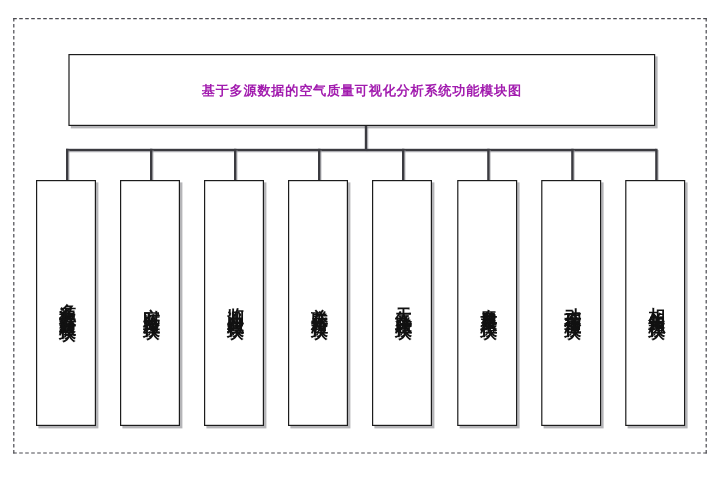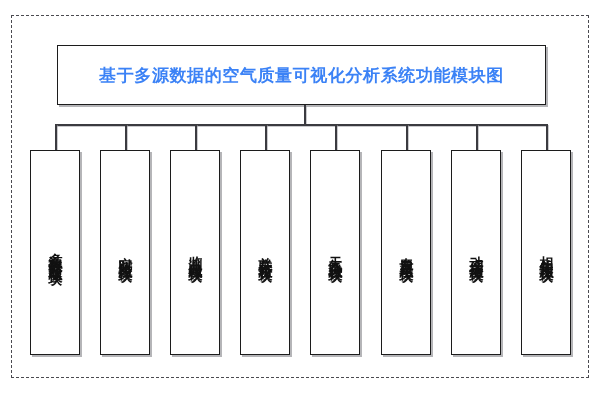--- a/index.html
+++ b/index.html
@@ -38,23 +38,23 @@
     height: 60px;
     box-sizing: border-box;
     border: 1.5px solid #1c1c1c;
     background: #ffffff;
     box-shadow: 2px 2px 0 rgba(120,120,125,0.55);
     display: flex;
     align-items: center;
     justify-content: center;
   }
   .root-title {
-    font-size: 17px;
+    font-size: 11px;
     letter-spacing: 0.6px;
-    color: #3b82f6;
+    color: #a21caf;
     font-weight: 600;
     white-space: nowrap;
     font-family: "DejaVu Sans", "Liberation Sans", sans-serif;
   }
   
   .conn {
     position: absolute;
     background: #3b3b40;
   }
   .conn-v { width: 1.5px; }

